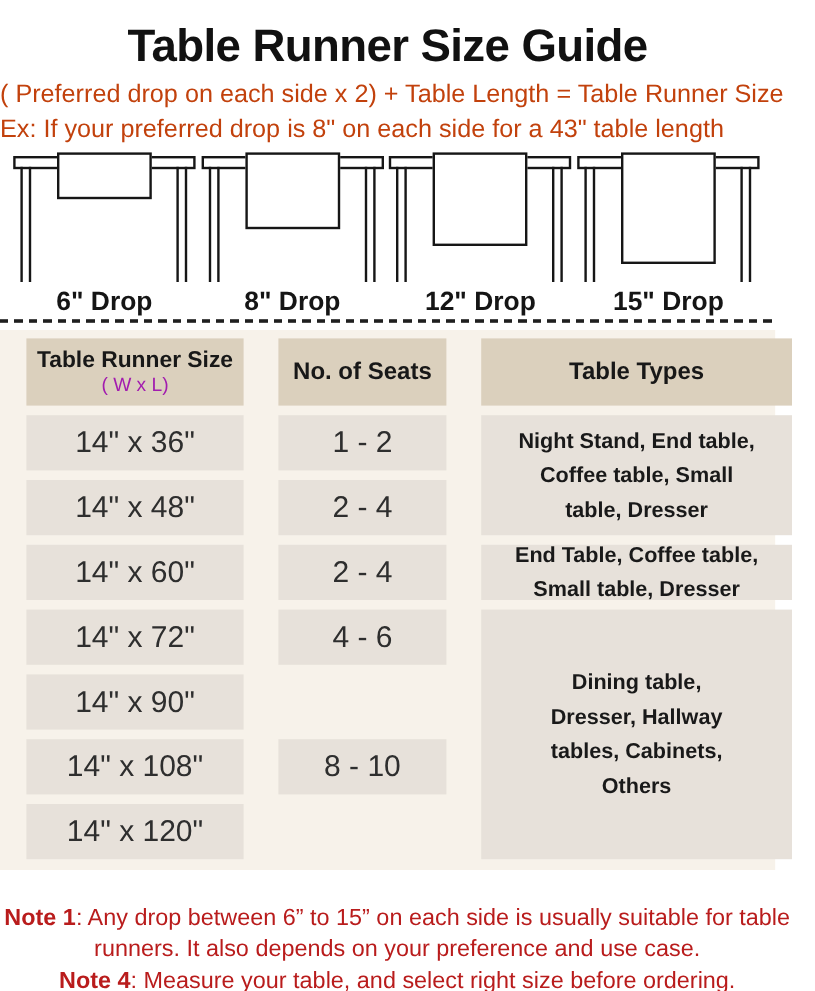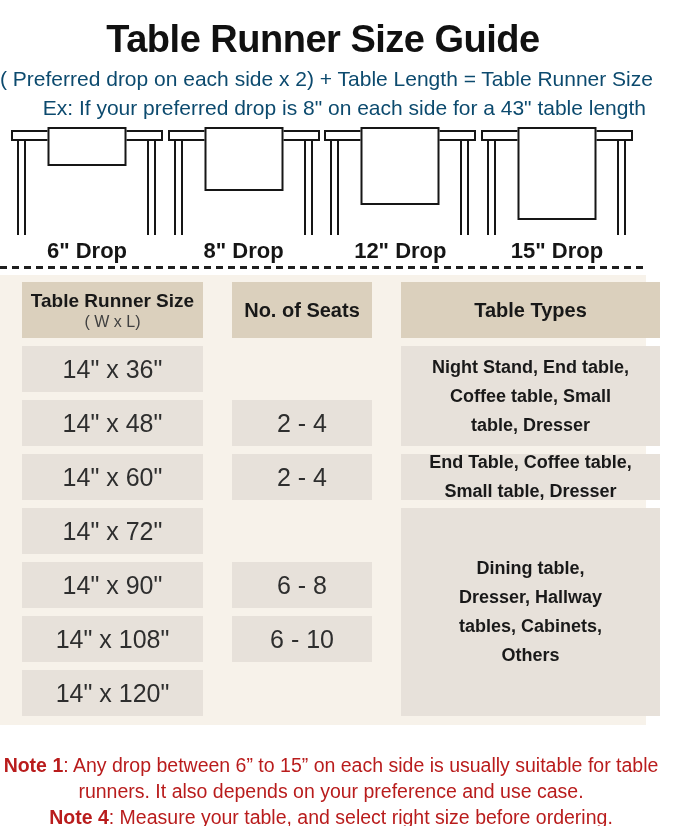--- a/index.html
+++ b/index.html
@@ -15,21 +15,21 @@
     font-family:"Liberation Sans","DejaVu Sans",sans-serif;
     color:var(--ink);
   }
   .page{width:646px;padding-top:18px;}
 
   
   .title{
     text-align:center;font-size:38px;line-height:42px;font-weight:800;
     letter-spacing:-0.5px;color:#111;
   }
-  .formula-block{margin-top:4px;text-align:right;font-size:21px;line-height:29px;color:#0c4a6e;}
+  .formula-block{margin-top:4px;text-align:left;font-size:21px;line-height:29px;color:#c2410c;}
   .formula-block div{white-space:nowrap;}
 
   
   .illos{
     display:flex;justify-content:space-between;
     padding:0 13px 0 11px;margin-top:4px;height:138px;
   }
   .illo{position:relative;width:152px;height:138px;}
   .tabletop{
     position:absolute;top:4px;left:0;right:0;height:11px;
@@ -66,21 +66,21 @@
     grid-template-columns:181px 140px 259px;
     grid-template-rows:56px repeat(7,46px);
     column-gap:29px;row-gap:8px;
   }
   .hcell{
     background:var(--header-bg);
     display:flex;flex-direction:column;align-items:center;justify-content:center;
     font-weight:700;color:#181818;
   }
   .hcell .ht{font-size:19px;line-height:22px;}
-  .hcell .hs{font-size:16px;font-weight:400;line-height:19px;color:#404040;}
+  .hcell .hs{font-size:16px;font-weight:400;line-height:19px;color:#a21caf;}
   .hcell.big{font-size:20px;}
   .cell{
     background:var(--cell-bg);
     display:flex;align-items:center;justify-content:center;
     font-size:25px;font-weight:400;color:#2e2e2e;
   }
   .cell.types{
     font-size:18px;font-weight:700;line-height:29px;color:#191919;
     text-align:center;white-space:pre-line;
   }
@@ -141,34 +141,35 @@
     <div class="size-grid">
 
       <div class="hcell" style="grid-column:1;grid-row:1">
         <div class="ht">Table Runner Size</div>
         <div class="hs">( W x L)</div>
       </div>
       <div class="hcell big" style="grid-column:2;grid-row:1">No. of Seats</div>
       <div class="hcell big" style="grid-column:3;grid-row:1">Table Types</div>
 
       <div class="cell" style="grid-column:1;grid-row:2">14" x 36"</div>
+      <div class="cell" style="grid-column:2;grid-row:2">1 - 2</div>
 
       <div class="cell" style="grid-column:1;grid-row:3">14" x 48"</div>
       <div class="cell" style="grid-column:2;grid-row:3">2 - 4</div>
 
       <div class="cell" style="grid-column:1;grid-row:4">14" x 60"</div>
       <div class="cell" style="grid-column:2;grid-row:4">2 - 4</div>
 
       <div class="cell" style="grid-column:1;grid-row:5">14" x 72"</div>
+      <div class="cell" style="grid-column:2;grid-row:5">4 - 6</div>
 
       <div class="cell" style="grid-column:1;grid-row:6">14" x 90"</div>
-      <div class="cell" style="grid-column:2;grid-row:6">6 - 8</div>
 
       <div class="cell" style="grid-column:1;grid-row:7">14" x 108"</div>
-      <div class="cell" style="grid-column:2;grid-row:7">6 - 10</div>
+      <div class="cell" style="grid-column:2;grid-row:7">8 - 10</div>
 
       <div class="cell" style="grid-column:1;grid-row:8">14" x 120"</div>
 
       <div class="cell types" style="grid-column:3;grid-row:2/span 2">Night Stand, End table,
 Coffee table, Small
 table, Dresser</div>
       <div class="cell types" style="grid-column:3;grid-row:4">End Table, Coffee table,
 Small table, Dresser</div>
       <div class="cell types" style="grid-column:3;grid-row:5/span 4">Dining table,
 Dresser, Hallway

